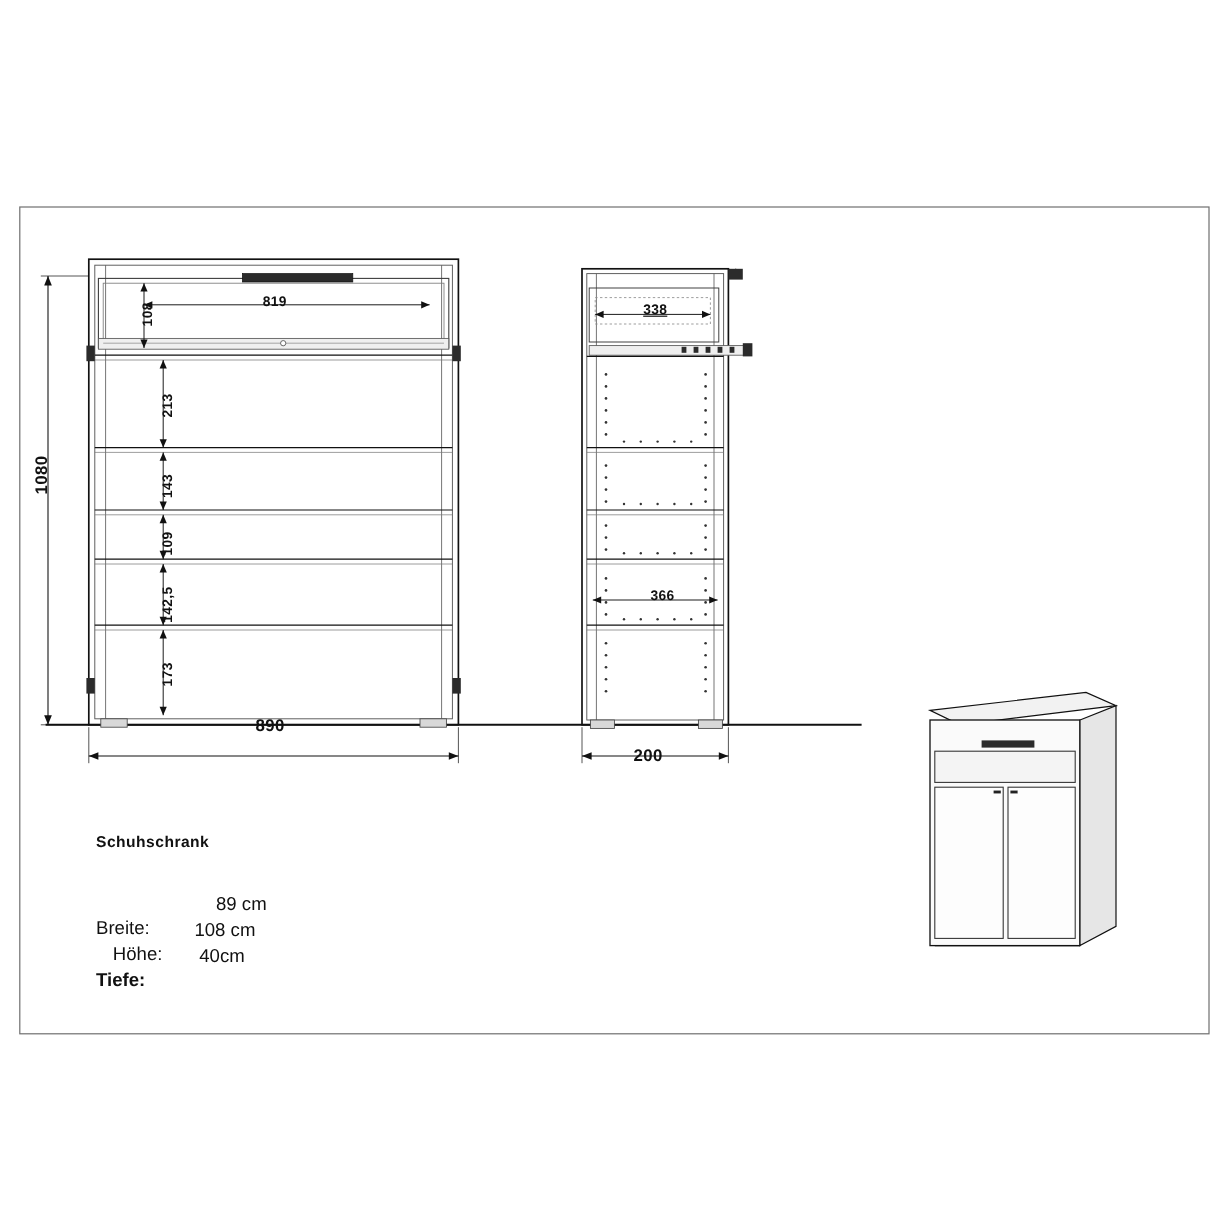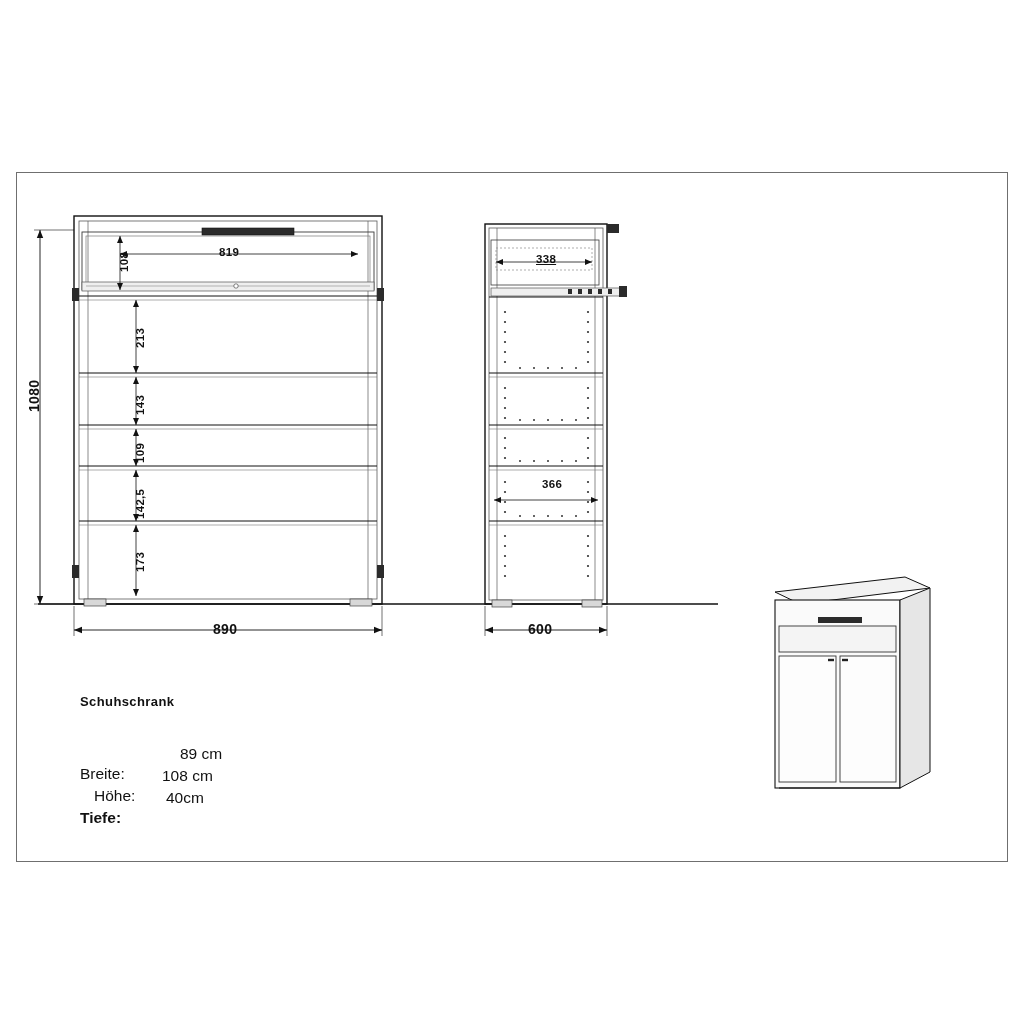--- a/index.html
+++ b/index.html
@@ -245,34 +245,34 @@
         <line x1="842" y1="660" x2="848" y2="660" stroke="#222" stroke-width="2.4"></line>
 
         <line x1="779" y1="788" x2="900" y2="788" stroke="#111" stroke-width="1"></line>
       </g>
 
     </g>
   </svg>
 
   <div class="t dimtxt vert" style="left:26px;top:412px;font-size:14px;">1080</div>
 
-  <div class="t dimtxt" style="left:213px;top:621px;font-size:14px;text-align:center;">890</div>
+  <div class="t dimtxt" style="left:213px;top:596px;font-size:14px;text-align:center;">890</div>
 
   <div class="t dimtxt" style="left:219px;top:246px;">819</div>
 
   <div class="t dimtxt vert" style="left:118px;top:272px;">108</div>
   <div class="t dimtxt vert" style="left:134px;top:348px;">213</div>
   <div class="t dimtxt vert" style="left:134px;top:415px;">143</div>
   <div class="t dimtxt vert" style="left:134px;top:463px;">109</div>
   <div class="t dimtxt vert" style="left:134px;top:519px;">142,5</div>
   <div class="t dimtxt vert" style="left:134px;top:572px;">173</div>
 
   <div class="t dimtxt" style="left:536px;top:253px;text-decoration:underline;">338</div>
-  <div class="t dimtxt" style="left:542px;top:478px;">366</div>
-  <div class="t dimtxt" style="left:528px;top:621px;font-size:14px;">600</div>
+  <div class="t dimtxt" style="left:542px;top:491px;">366</div>
+  <div class="t dimtxt" style="left:528px;top:621px;font-size:14px;">200</div>
 
   <div class="title">Schuhschrank</div>
 
   <div class="speclabel" style="left:80px;top:745px;">Breite:</div>
   <div class="specval" style="left:162px;top:745px;margin-left:18px;">89 cm</div>
 
   <div class="speclabel" style="left:94px;top:767px;">Höhe:</div>
   <div class="specval" style="left:162px;top:767px;">108 cm</div>
 
   <div class="speclabel" style="left:80px;top:789px;font-weight:bold;">Tiefe:</div>

